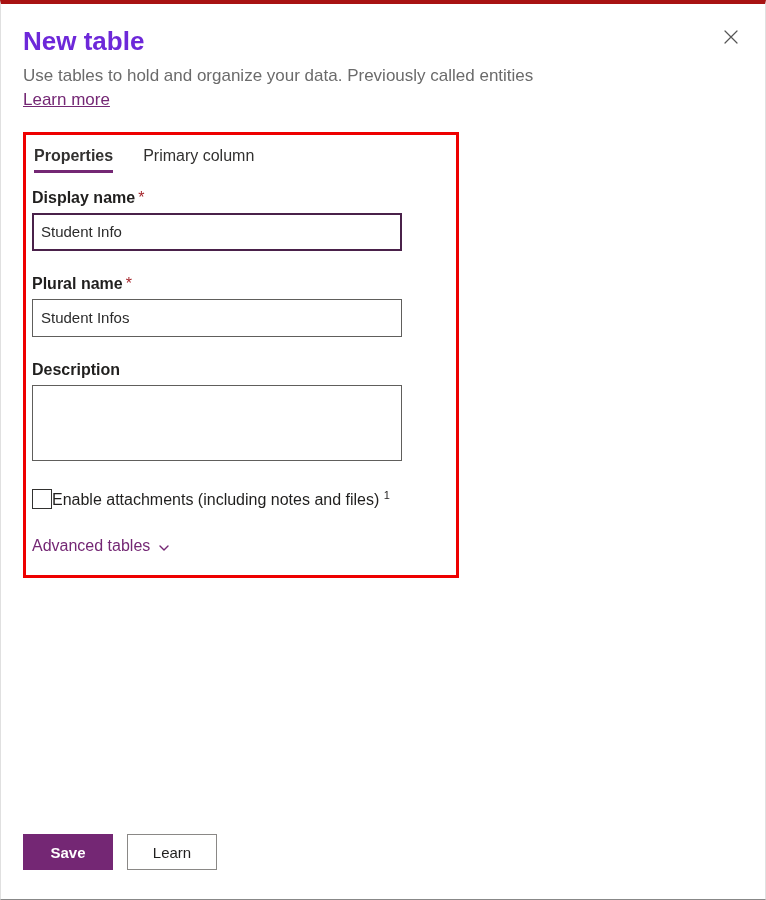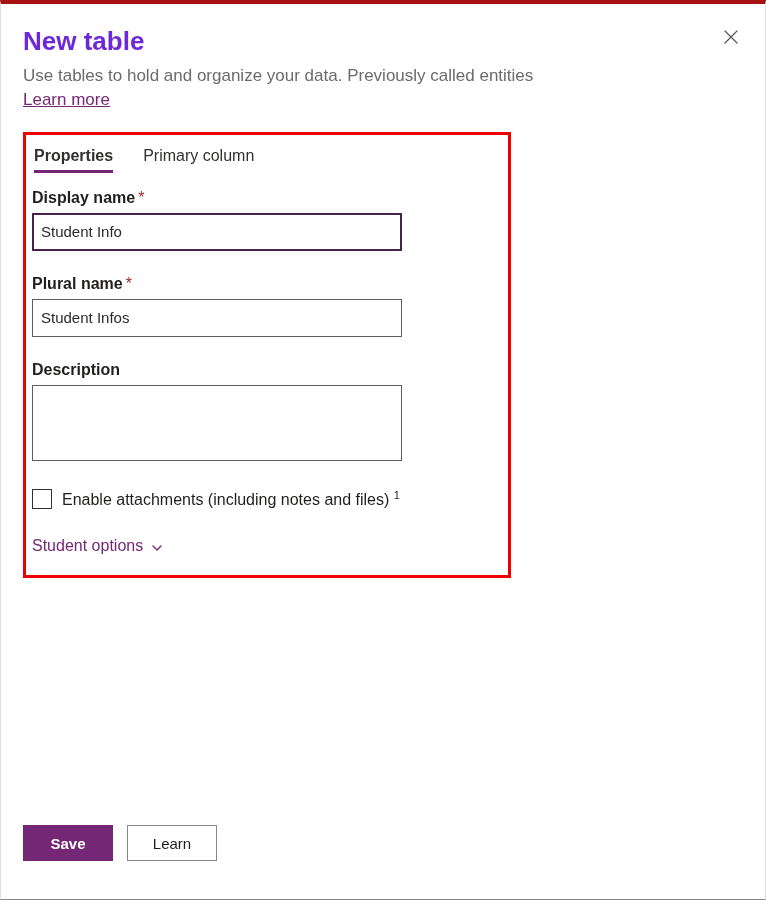--- a/index.html
+++ b/index.html
@@ -46,21 +46,21 @@
     color:#742774;
     text-decoration:underline;
     font-size:17px;
     cursor:pointer;
     display:inline-block;
     margin-bottom:22px;
   }
   .highlight-box {
     border:3px solid #ee0000;
     padding:6px 6px 20px 6px;
-    width:488px;
+    width:436px;
   }
   .tabs {
     display:flex;
     gap:30px;
     border-bottom:none;
     margin-bottom:18px;
     padding-left:2px;
   }
   .tab {
     font-size:16px;
@@ -108,21 +108,21 @@
     border:1px solid #605e5c;
     resize:none;
     font-size:15px;
     padding:6px 8px;
     background:#fff;
   }
   .field-group { margin-bottom:24px; }
   .checkbox-row {
     display:flex;
     align-items:center;
-    gap:10px;
+    gap:0;
     margin-top:4px;
     margin-bottom:28px;
   }
   .chk {
     width:20px; height:20px;
     border:1px solid #323130;
     cursor:pointer;
     background:#fff;
     flex-shrink:0;
   }
@@ -139,21 +139,21 @@
     align-items:center;
     gap:8px;
   }
   .chev {
     width:12px; height:12px;
     display:inline-block;
   }
   .footer {
     position:absolute;
     left:22px;
-    bottom:38px;
+    bottom:29px;
     display:flex;
     gap:14px;
   }
   .btn {
     height:36px;
     min-width:90px;
     padding:0 18px;
     font-size:15px;
     cursor:pointer;
     border:1px solid #8a8886;
@@ -212,21 +212,21 @@
 
     <div class="checkbox-row">
       <div class="chk" role="checkbox" aria-checked="false"></div>
       <span class="chk-label">
         <span>Enable attachments (including notes and files)</span>
         <span class="sup">1</span>
       </span>
     </div>
 
     <div class="adv-options">
-      <span>Student options</span>
+      <span>Advanced tables</span>
       <span class="chev">
         <svg width="12" height="12" viewBox="0 0 12 12">
             <path d="M2 4 L6 8 L10 4" stroke="#742774" stroke-width="1.4" fill="none" stroke-linecap="round" stroke-linejoin="round"></path>
           </svg>
       </span>
     </div>
 
   </div>
 
   <div class="footer">

